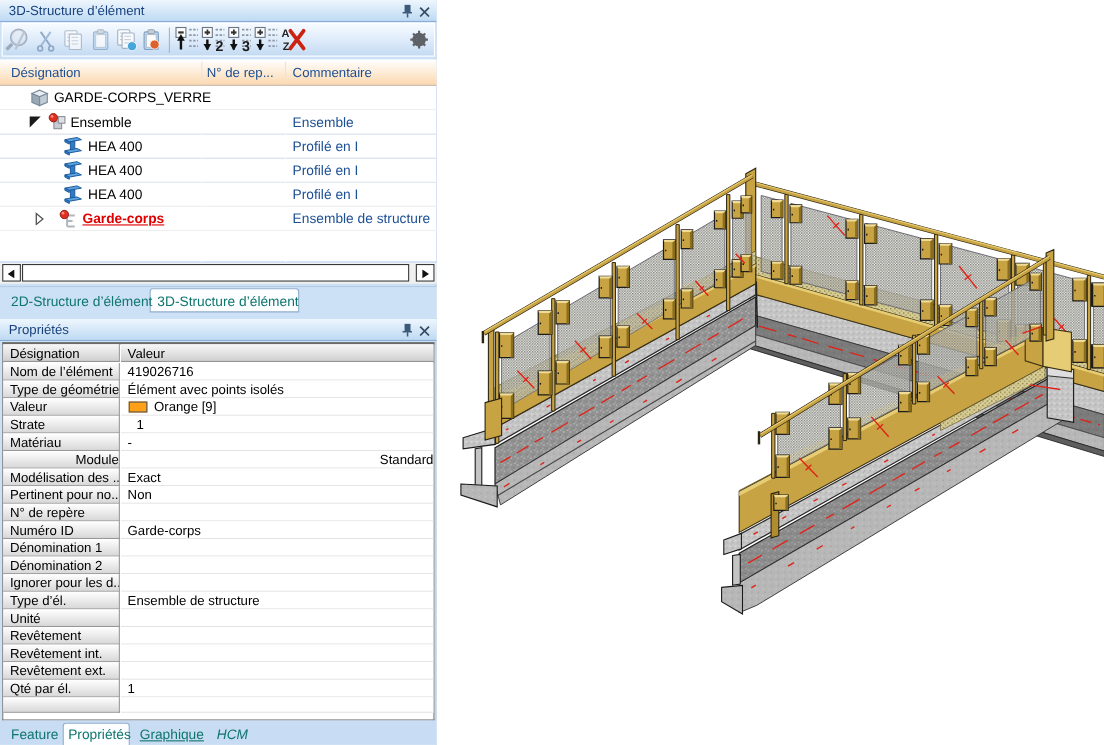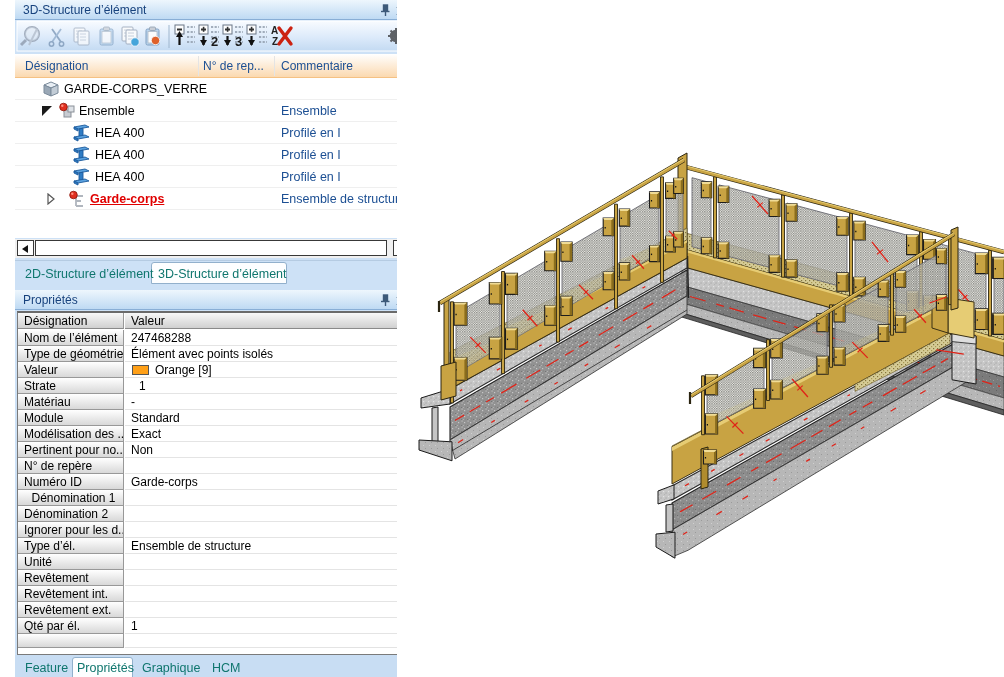--- a/index.html
+++ b/index.html
@@ -1,18 +1,18 @@
 <!DOCTYPE html>
 <html><head>
 <meta charset="utf-8">
 <style>
 html,body{margin:0;padding:0;width:1004px;height:677px;overflow:hidden;background:#fff;
   font-family:"Liberation Sans",sans-serif;}
 *{box-sizing:border-box;}
-#panel{position:absolute;left:15px;top:0;width:397px;height:677px;background:#cde1f6;border-right:1px solid #a8c4e0;}
+#panel{position:absolute;left:0;top:0;width:397px;height:677px;background:#cde1f6;border-right:1px solid #a8c4e0;}
 .titlebar{position:absolute;left:0;width:397px;height:20px;
   background:linear-gradient(#eef6fd,#bedaf3);
   border-bottom:1px solid #88aed6;}
 .titlebar .t{position:absolute;left:8px;top:3px;font-size:12px;color:#17427d;}
 
 #treehdr{position:absolute;left:0;top:54px;width:397px;height:24px;
   background:linear-gradient(#ffffff,#fbd9b0);border-bottom:1px solid #f5c183;}
 #treehdr .h{position:absolute;top:5px;font-size:12px;color:#1c4f93;}
 #treehdr .sep{position:absolute;top:2px;width:1px;height:20px;background:#e4e4e4;}
 #treebody{position:absolute;left:0;top:78px;width:397px;height:160px;background:#1d4ed8;}
@@ -285,59 +285,59 @@
   <svg width="12" height="12" viewBox="0 0 12 12" style="position:absolute;left:380px;top:295px;">
   <path d="M2 2 L10 10 M10 2 L2 10" stroke="#33495f" stroke-width="1.6"></path>
     </svg>
   <div id="propwrap">
 <div class="pr" id="prophdr" style="top:0;">
         <div class="lab">Désignation</div>
         <div class="val">Valeur</div>
       </div>
 <div class="pr" style="top:17px;">
         <div class="lab">Nom de l’élément</div>
-        <div class="val">247468288</div>
+        <div class="val">419026716</div>
       </div>
 <div class="pr" style="top:33px;">
         <div class="lab">Type de géométrie</div>
         <div class="val">Élément avec points isolés</div>
       </div>
 <div class="pr" style="top:49px;">
         <div class="lab">Valeur</div>
         <div class="val"><span style="display:inline-block;width:17px;height:10px;background:#ffa018;border:1px solid #555;margin:1px 6px 0 1px;vertical-align:-1px;"></span>Orange [9]</div>
       </div>
 <div class="pr" style="top:65px;">
         <div class="lab">Strate</div>
         <div class="val"><span style="padding-left:8px;">1</span></div>
       </div>
 <div class="pr" style="top:81px;">
         <div class="lab">Matériau</div>
         <div class="val">-</div>
       </div>
-<div class="pr" style="top:97px;">
+<div class="pr" style="top:97px;text-align:right;">
         <div class="lab">Module</div>
         <div class="val">Standard</div>
       </div>
 <div class="pr" style="top:113px;">
         <div class="lab">Modélisation des ...</div>
         <div class="val">Exact</div>
       </div>
 <div class="pr" style="top:129px;">
         <div class="lab">Pertinent pour no...</div>
         <div class="val">Non</div>
       </div>
 <div class="pr" style="top:145px;">
         <div class="lab">N° de repère</div>
         <div class="val"></div>
       </div>
 <div class="pr" style="top:161px;">
         <div class="lab">Numéro ID</div>
         <div class="val">Garde-corps</div>
       </div>
-<div class="pr" style="top:177px;text-align:center;">
+<div class="pr" style="top:177px;">
         <div class="lab">Dénomination 1</div>
         <div class="val"></div>
       </div>
 <div class="pr" style="top:193px;">
         <div class="lab">Dénomination 2</div>
         <div class="val"></div>
       </div>
 <div class="pr" style="top:209px;">
         <div class="lab">Ignorer pour les d...</div>
         <div class="val"></div>
@@ -368,22 +368,22 @@
       </div>
 <div class="pr" style="top:321px;height:14px;">
         <div class="lab" style="height:14px;"></div>
         <div class="val" style="height:14px;"></div>
       </div>
   </div>
   <div class="tabbar" style="top:655px;height:22px;background:#c8ddf3;">
     <div class="tabbox" style="left:57px;top:2px;width:61px;height:22px;"></div>
     <div class="tab" style="left:10px;top:6px;">Feature</div>
     <div class="tab" style="left:62px;top:6px;">Propriétés</div>
-    <div class="tab" style="left:127px;top:6px;">Graphique</div>
-    <div class="tab" style="left:197px;top:6px;">HCM</div>
+    <div class="tab" style="left:127px;top:6px;text-decoration:underline;">Graphique</div>
+    <div class="tab" style="left:197px;top:6px;font-style:italic;">HCM</div>
   </div>
 </div>
 <div id="view3d"><svg width="607" height="677" viewBox="0 0 607 677">
 <defs>
 <pattern id="glass" width="2.4" height="2.4" patternUnits="userSpaceOnUse">
   <rect width="2.4" height="2.4" fill="#ebebe7" fill-opacity="0.6"></rect>
   <rect x="0" y="0" width="1.3" height="1.3" fill="#7e7e78"></rect>
   <rect x="1.2" y="1.2" width="1.3" height="1.3" fill="#909088"></rect>
 </pattern>
 <pattern id="webgray" width="6" height="6" patternUnits="userSpaceOnUse">

